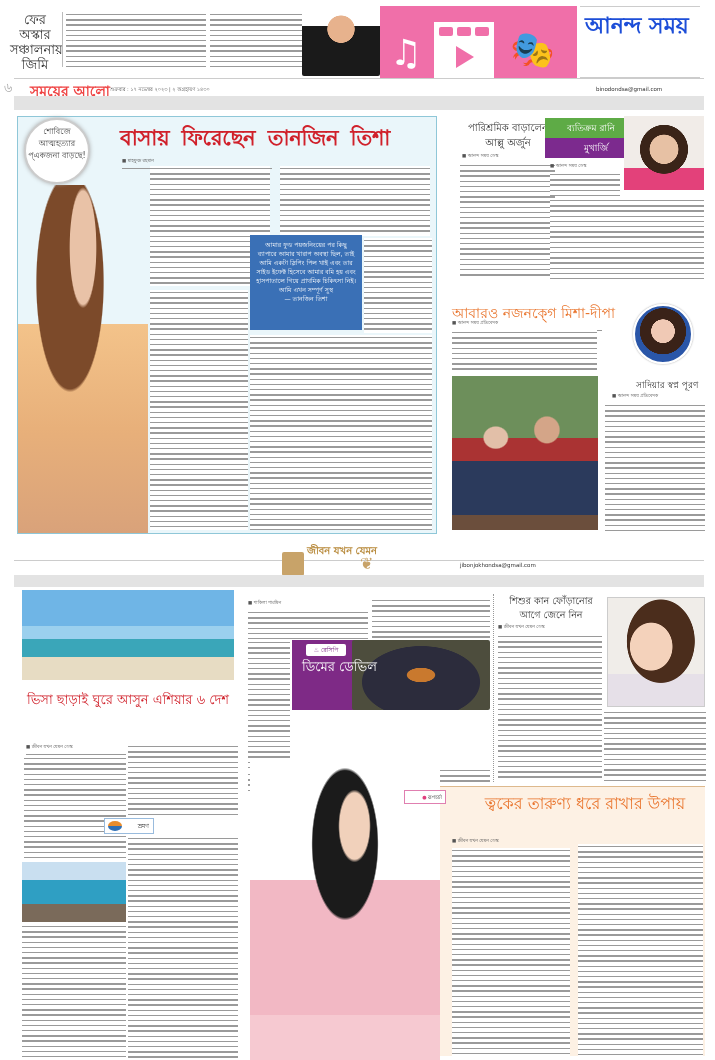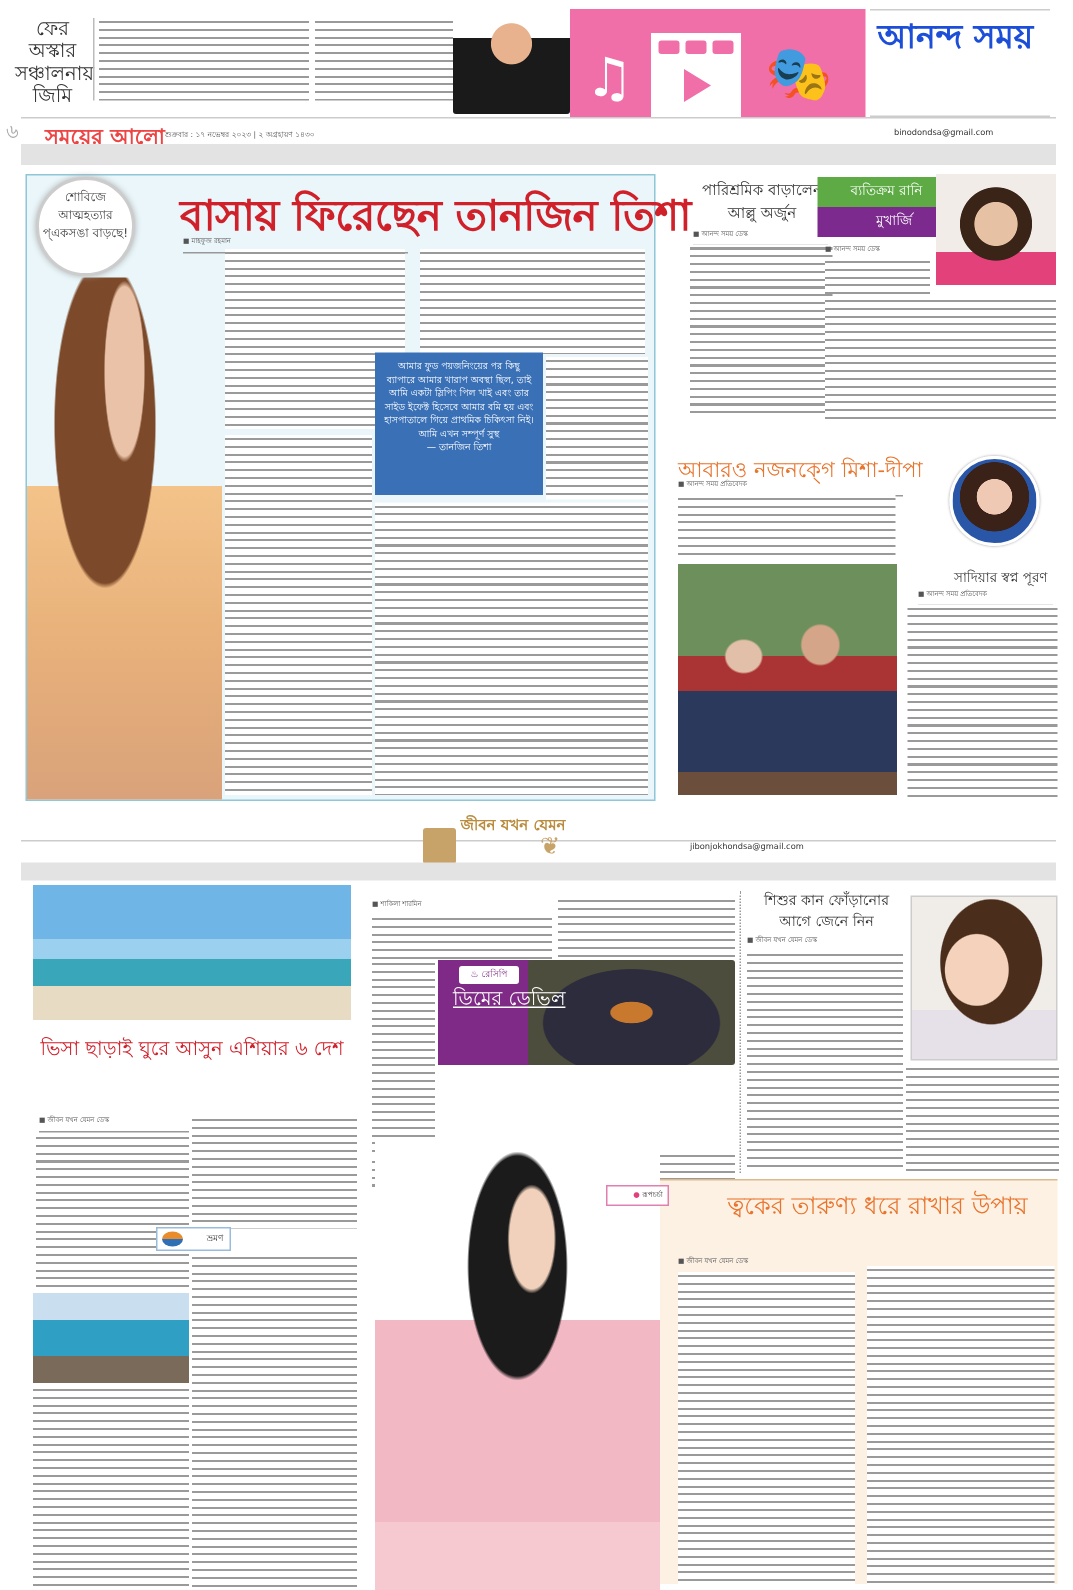--- a/index.html
+++ b/index.html
@@ -23,21 +23,21 @@
   #brand-rule-top { left: 580px; top: 6px; width: 120px; height: 1px; background: #ccc; }
   #brand-rule-bot { left: 580px; top: 77px; width: 120px; height: 1px; background: #ccc; }
   #masthead-line { left: 14px; top: 78px; width: 690px; height: 1px; background: #ccc; }
   #pub-name { left: 30px; top: 80px; font-size: 14px; font-weight: bold; color: #ef4444; }
   #pub-date { left: 110px; top: 86px; font-size: 5px; color: #555; }
   #pub-email { left: 596px; top: 86px; font-size: 5.5px; color: #333; }
   #grey-bar { left: 14px; top: 96px; width: 690px; height: 14px; background: #e3e3e3; }
 
   
   #tisha-box { left: 17px; top: 116px; width: 420px; height: 418px; background: #eaf6fa; border: 1px solid #8fc7d8; }
-  #tisha-headline { left: 120px; top: 122px; font-size: 28px; color: #d0202a; font-weight: bold; letter-spacing: -0.3px; }
+  #tisha-headline { left: 120px; top: 122px; font-size: 21px; color: #d0202a; font-weight: bold; letter-spacing: -0.3px; font-family: Liberation Mono, monospace; }
   #bubble { left: 24px; top: 118px; width: 66px; height: 66px; border-radius: 50%; background: #fff; border: 2px solid #ccc; box-shadow: 0 0 4px #aaa; font-size: 8px; line-height: 12px; text-align: center; padding-top: 6px; color: #444; }
   #tisha-byline { left: 122px; top: 158px; width: 150px; }
   #tisha-photo { left: 18px; top: 185px; width: 130px; height: 348px; background: radial-gradient(ellipse at 50% 18%, #e9c2a7 0 14%, transparent 15%), radial-gradient(ellipse at 40% 28%, #7c4a2a 0 30%, transparent 31%), linear-gradient(180deg, #eaf6fa 0 40%, #f3c38a 40%, #e8b07a 70%, #d9a27a 100%); border-radius: 0 0 0 0; }
   #tisha-col-a { left: 150px; top: 166px; width: 120px; height: 120px; }
   #quote-box { left: 250px; top: 235px; width: 112px; height: 95px; background: #3a70b6; color: #fff; font-size: 6.2px; line-height: 9px; padding: 5px 6px; text-align: center; }
   #tisha-col-b { left: 280px; top: 166px; width: 150px; height: 70px; }
   #tisha-col-c { left: 150px; top: 290px; width: 98px; height: 240px; }
   #tisha-col-d { left: 364px; top: 238px; width: 68px; height: 95px; }
   #tisha-col-e { left: 250px; top: 335px; width: 182px; height: 195px; }
 
@@ -78,21 +78,21 @@
   #resort-photo { left: 22px; top: 862px; width: 104px; height: 60px; background: linear-gradient(180deg, #c9dff0 0 30%, #2f9fc3 30% 70%, #7a6a5a 70%); }
   #visa-col3 { left: 22px; top: 924px; width: 104px; height: 135px; }
   #visa-col4 { left: 128px; top: 836px; width: 110px; height: 222px; }
 
   #recipe-byline { left: 248px; top: 600px; width: 110px; }
   #recipe-col1 { left: 248px; top: 610px; width: 120px; height: 30px; }
   #recipe-ing { left: 248px; top: 640px; width: 42px; height: 130px; }
   #recipe-col2 { left: 372px; top: 598px; width: 118px; height: 40px; }
   #recipe-panel { left: 292px; top: 640px; width: 100px; height: 70px; background: #7e2a86; }
   #recipe-badge { left: 306px; top: 644px; width: 40px; height: 12px; background: #fff; color: #7e2a86; font-size: 6px; line-height: 12px; text-align: center; border-radius: 2px; }
-  #recipe-title { left: 296px; top: 657px; width: 96px; color: #fff; font-size: 13px; line-height: 20px; text-align: left; padding-left: 6px; text-decoration: underline; }
+  #recipe-title { left: 296px; top: 657px; width: 96px; color: #fff; font-size: 13px; line-height: 20px; text-align: left; padding-left: 6px; }
   #food-photo { left: 352px; top: 640px; width: 138px; height: 70px; background: radial-gradient(ellipse at 50% 50%, #c9792e 0 14%, transparent 15%), radial-gradient(ellipse at 50% 60%, #2c2c3c 0 60%, #4d4d3d 61%); border-radius: 2px; }
   #recipe-col3 { left: 248px; top: 772px; width: 135px; height: 20px; }
   #recipe-col4 { left: 388px; top: 768px; width: 102px; height: 18px; }
 
   #ear-title { left: 498px; top: 594px; width: 106px; font-size: 9.5px; line-height: 14px; color: #333; text-align: center; }
   #ear-byline { left: 498px; top: 624px; width: 100px; }
   #ear-text { left: 498px; top: 634px; width: 104px; height: 145px; }
   #ear-photo { left: 607px; top: 597px; width: 98px; height: 110px; background: radial-gradient(ellipse at 45% 45%, #f4d2bb 0 28%, transparent 29%), radial-gradient(ellipse at 55% 40%, #4b2d1c 0 45%, transparent 46%), linear-gradient(#f0ede9 0 70%, #e6e0e8 70%); border: 1px solid #ccc; }
   #ear-caption { left: 604px; top: 710px; width: 102px; height: 72px; }
   #ear-divider { left: 493px; top: 594px; width: 1px; height: 188px; border-left: 1px dotted #999; }
@@ -131,21 +131,21 @@
 <div class="abs" id="brand-rule-bot"></div>
 
 <div class="abs" id="masthead-line"></div>
 <div class="abs" id="pub-name">সময়ের আলো</div>
 <div class="abs" id="pub-date">শুক্রবার : ১৭ নভেম্বর ২০২৩ | ২ অগ্রহায়ণ ১৪৩০</div>
 <div class="abs" id="pub-email">binodondsa@gmail.com</div>
 <div class="abs" id="grey-bar"></div>
 
 <div class="abs" id="tisha-box"></div>
 <div class="abs" id="tisha-photo"></div>
-<div class="abs" id="bubble">শোবিজে আত্মহত্যার প্একসঙা বাড়ছে!</div>
+<div class="abs" id="bubble">শোবিজে আত্মহত্যার প্একজনা বাড়ছে!</div>
 <div class="abs" id="tisha-headline">বাসায় ফিরেছেন তানজিন তিশা</div>
 <div class="abs byline" id="tisha-byline">■ মাহফুজ রহমান</div>
 <div class="abs txt lines" id="tisha-col-a"><span style="color:transparent">বিষণ্ণতার ঘুণে জীবনযাত্রার গতি নড়বড়ে। সেই সঙ্গে নিঃসঙ্গতা গ্রাস করছে মানুষকে। হতাশা, অস্থিরতা, আর্থিক সংকট নানা পরিস্থিতির সঙ্গে নিজেকে মানিয়ে নিতে না পারায় আত্মহত্যার পথ বেছে নিচ্ছেন অনেকেই।</span></div>
 <div class="abs txt lines" id="tisha-col-b"><span style="color:transparent">এই সময় নাবিল আরও বলেন, 'এটা যে একটা শিল্পীর ওপর পাবলিক ইমেজের তৈরি করতে পারে, সেটা যারা উপস্থাপনা করার সেটা হয়তো করেছে, তাদের বোঝার দরকার ছিল।'</span></div>
 <div class="abs txt lines" id="tisha-col-c"><span style="color:transparent">গত ১৩ নভেম্বর রাতে এমন খবর ছড়িয়ে পড়ে। ঘুমের ওষুধ খেয়ে অসুস্থ হয়ে পড়েন অভিনেত্রী তানজিন তিশা।</span></div>
 <div class="abs txt lines" id="tisha-col-d"><span style="color:transparent">সেখান থেকে এখন সুস্থ হয়ে বাসায় ফিরেছেন তিনি।</span></div>
 <div class="abs txt lines" id="tisha-col-e"><span style="color:transparent">তানজিন তিশা নিজেই বিষয়টি নিশ্চিত করেছেন। পরিবারের সঙ্গে বর্তমানে সময় কাটাচ্ছেন তিনি।</span></div>
 <div class="abs" id="quote-box">
   <div>আমার ফুড পয়জনিংয়ের পর কিছু ব্যাপারে আমার খারাপ অবস্থা ছিল, তাই আমি একটা স্লিপিং পিল খাই এবং তার সাইড ইফেক্ট হিসেবে আমার বমি হয় এবং হাসপাতালে গিয়ে প্রাথমিক চিকিৎসা নিই। আমি এখন সম্পূর্ণ সুস্থ</div>
   <div>— তানজিন তিশা</div>

